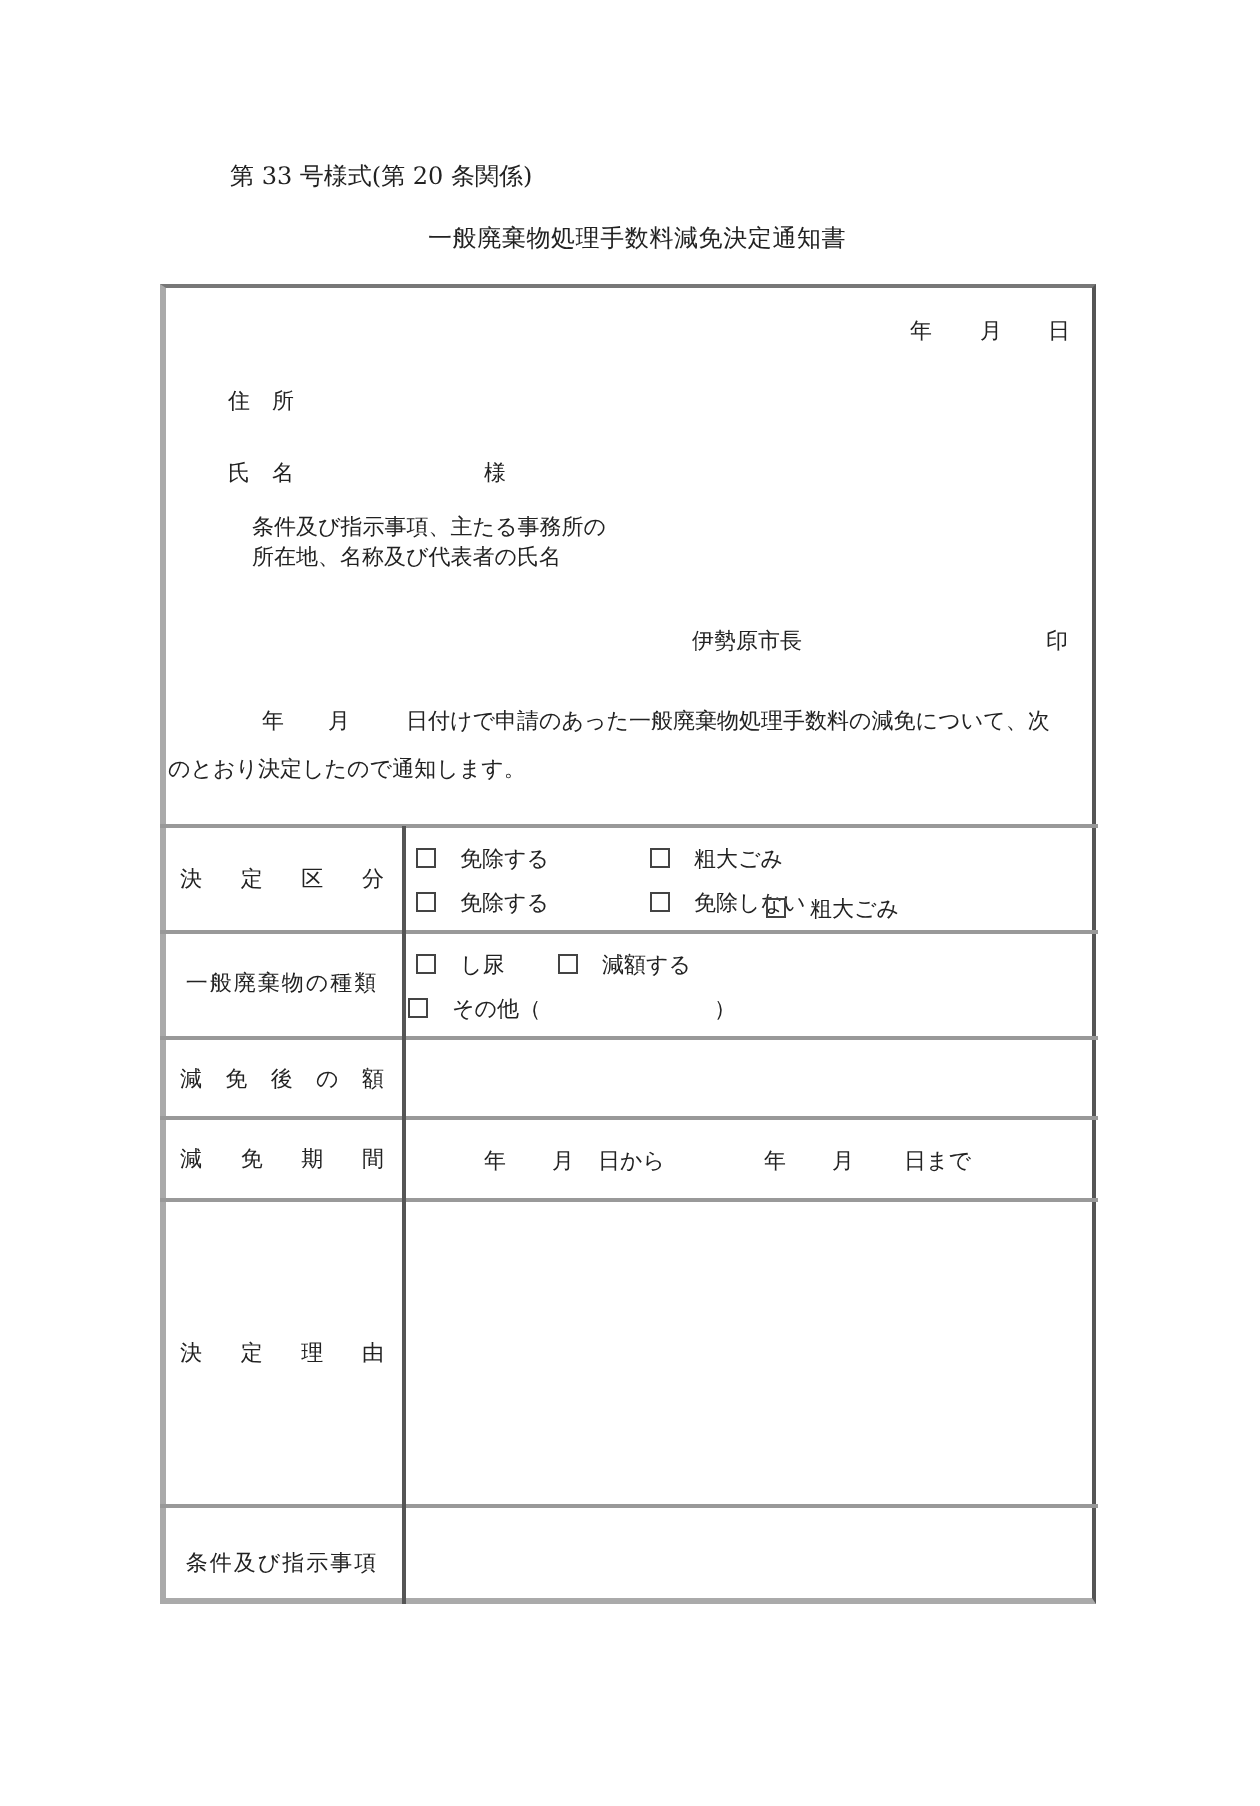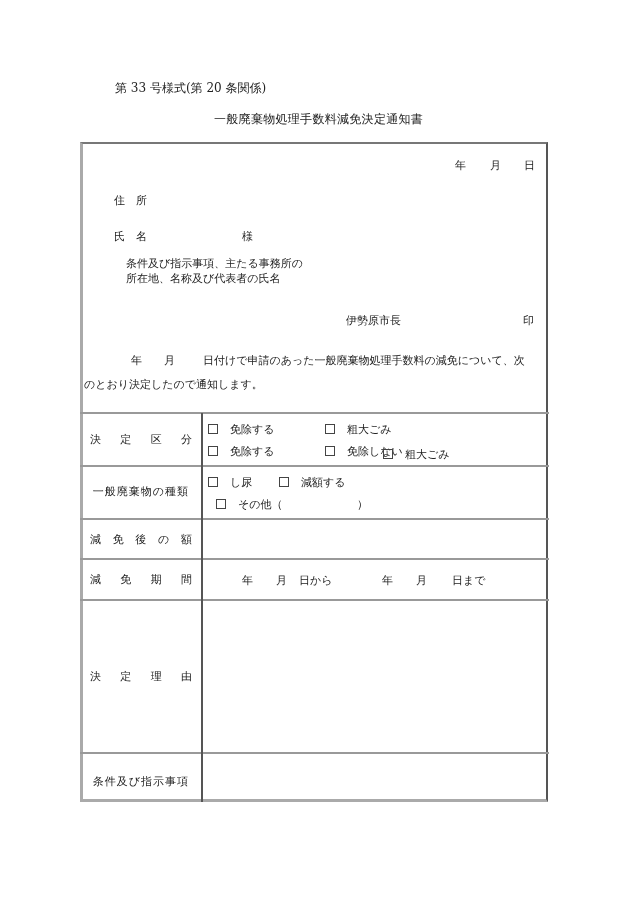--- a/index.html
+++ b/index.html
@@ -67,21 +67,21 @@
 </div>
 <div class="abs t" style="left:208px;top:422px"><span class="cb"></span><span>免除する</span></div>
 <div class="abs t" style="left:325px;top:422px"><span class="cb"></span><span>粗大ごみ</span></div>
 <div class="abs t" style="left:208px;top:444px"><span class="cb"></span><span>免除する</span></div>
 <div class="abs t" style="left:325px;top:444px"><span class="cb"></span><span>免除しない</span></div>
 
 <div class="lbl center" style="top:467px;height:48px">一般廃棄物の種類</div>
 <div class="abs t" style="left:208px;top:475px"><span class="cb"></span><span>し尿</span></div>
 <div class="abs t" style="left:279px;top:475px"><span class="cb"></span><span>減額する</span></div>
 <div class="abs t" style="left:383px;top:447px"><span class="cb"></span><span>粗大ごみ</span></div>
-<div class="abs t" style="left:216px;top:497px"><span class="cb"></span><span>その他（</span></div>
+<div class="abs t" style="left:204px;top:497px"><span class="cb"></span><span>その他（</span></div>
 <span class="abs t" style="left:357px;top:497px">）</span>
 
 <div class="lbl spread" style="top:520px;height:38px">
   <span>減</span>
   <span>免</span>
   <span>後</span>
   <span>の</span>
   <span>額</span>
 </div>
 <div class="abs" style="left:203px;top:520px;width:344px;height:38px"></div>

